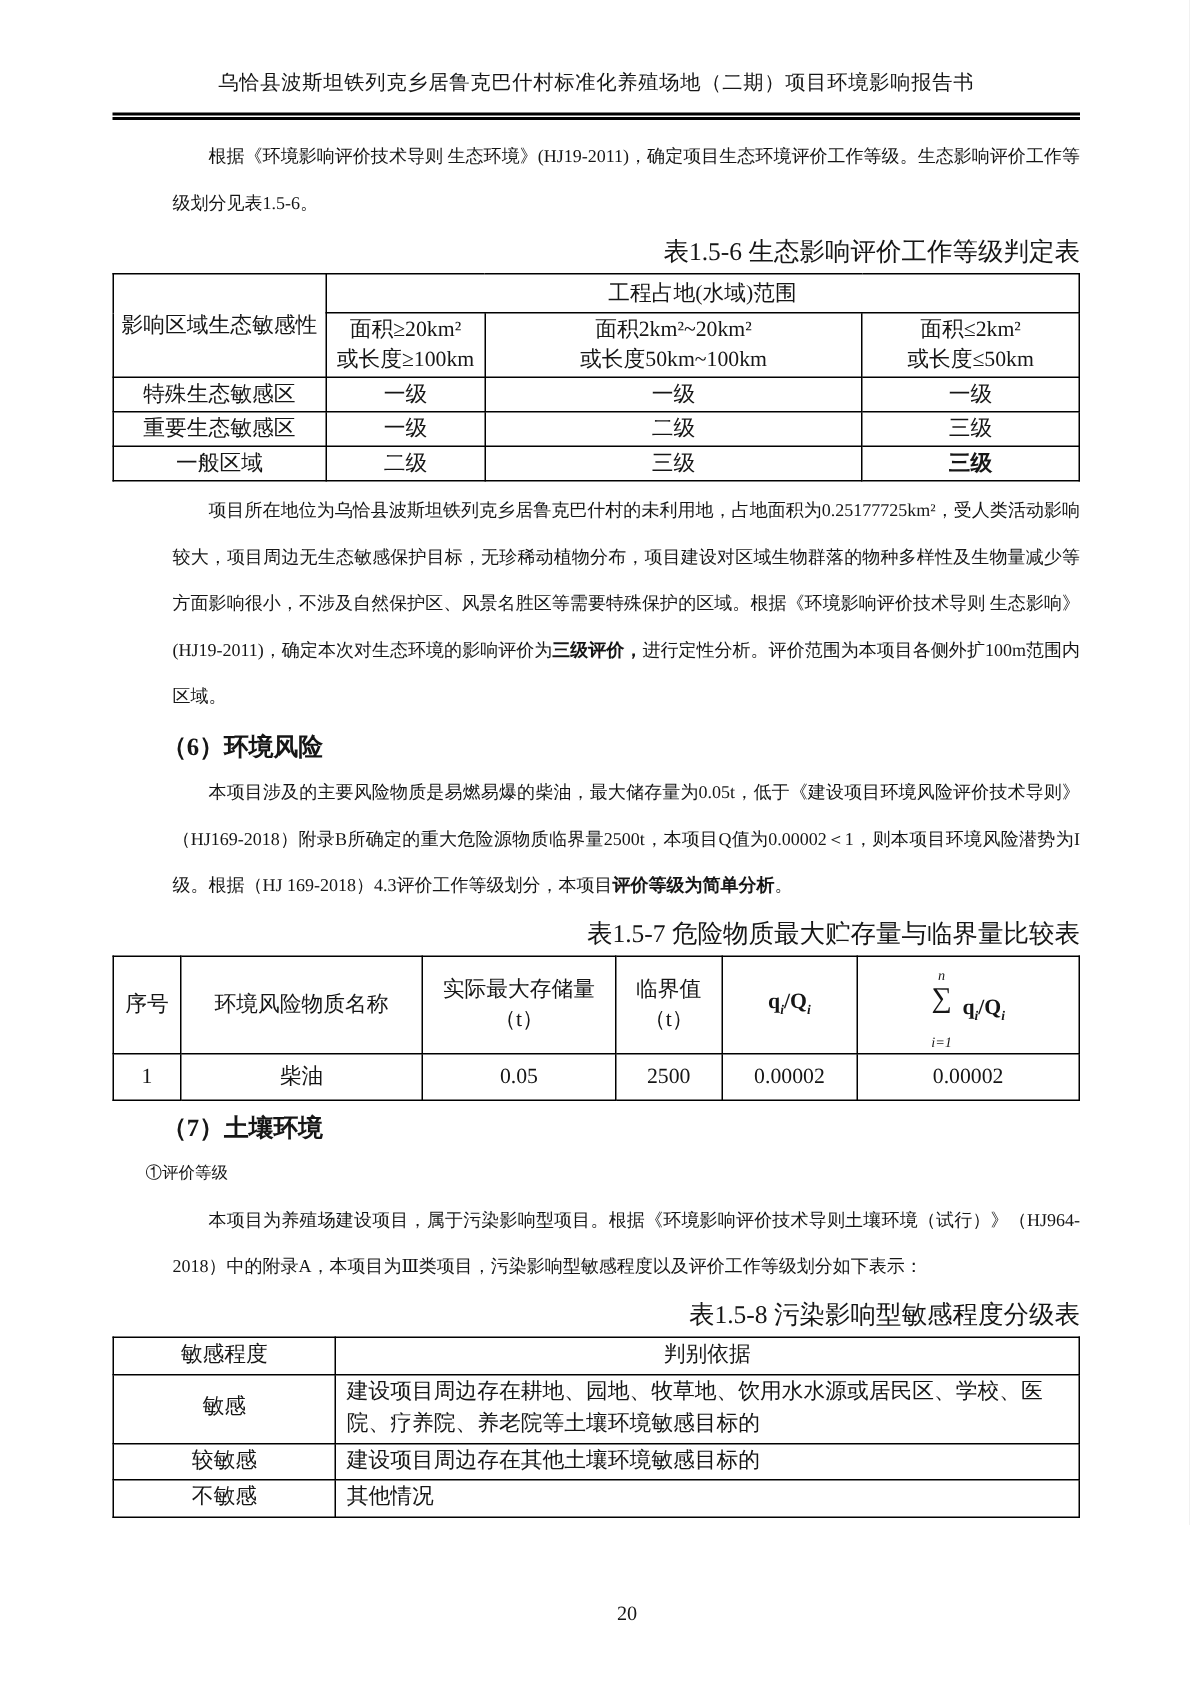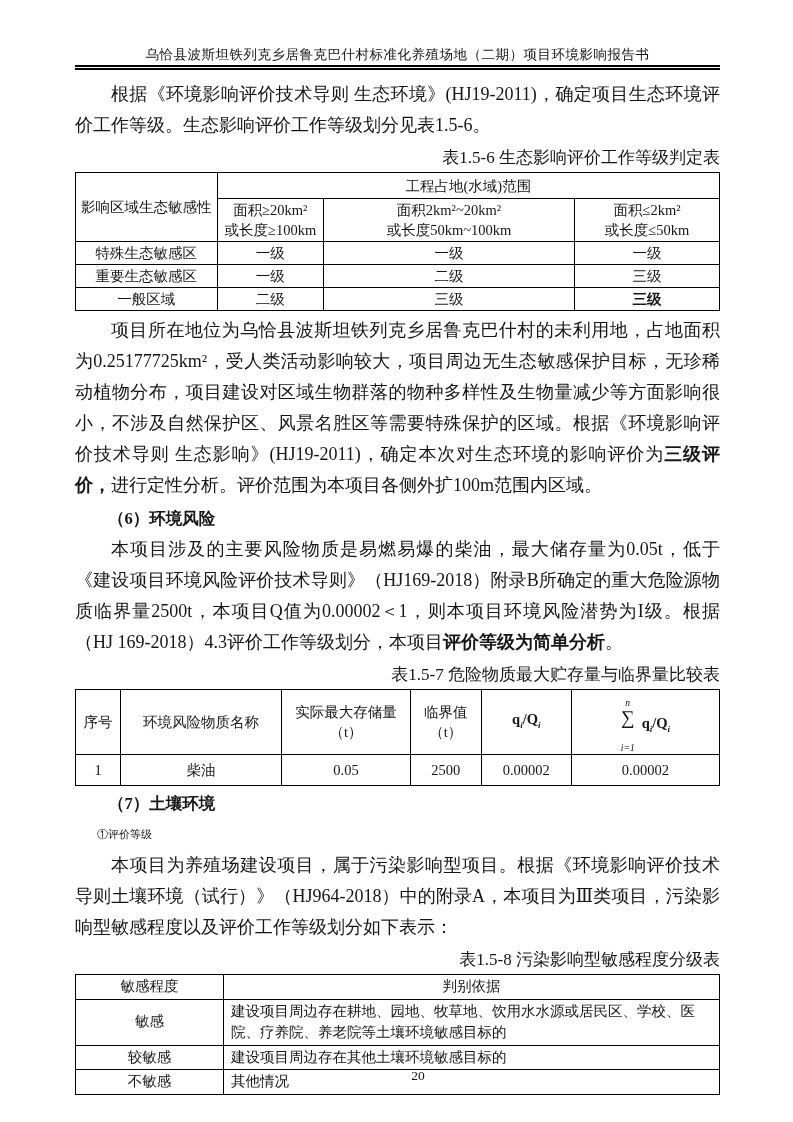--- a/index.html
+++ b/index.html
@@ -11,34 +11,35 @@
     background:#ffffff;
     color:#161616;
     font-family:"Liberation Serif","DejaVu Serif",serif;
     padding:46px 73px 0 75px;
     overflow:hidden;
   }
   .doc-header-title{
     text-align:center;
     font-size:13.5px;
     letter-spacing:.5px;
-    margin-bottom:1px;
+    margin-bottom:11px;
     white-space:nowrap;
   }
   .header-rule{
     height:5px;
     border-top:2.5px solid #000;
     border-bottom:2.5px solid #000;
     margin-bottom:9px;
   }
   .body-p{
-    font-size:18px;
+    font-size:12px;
     line-height:31px;
     text-align:justify;
     text-indent:2em;
+    margin-left:40px;
   }
   .b{ font-weight:bold; }
   .sec-heading{
     font-size:16.5px;
     font-weight:bold;
     line-height:31px;
     text-indent:2em;
     margin-top:2px;
   }
   .sub-heading{

